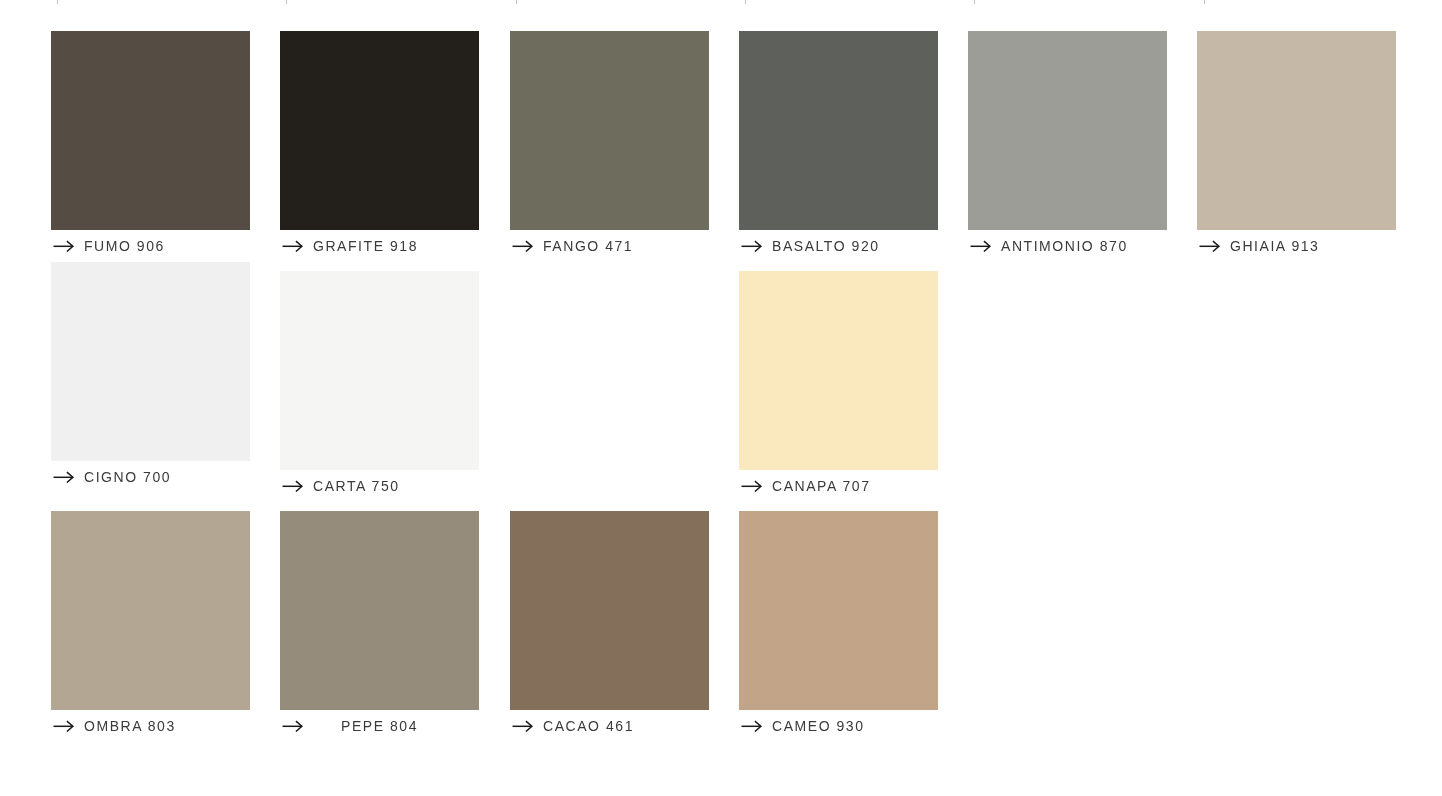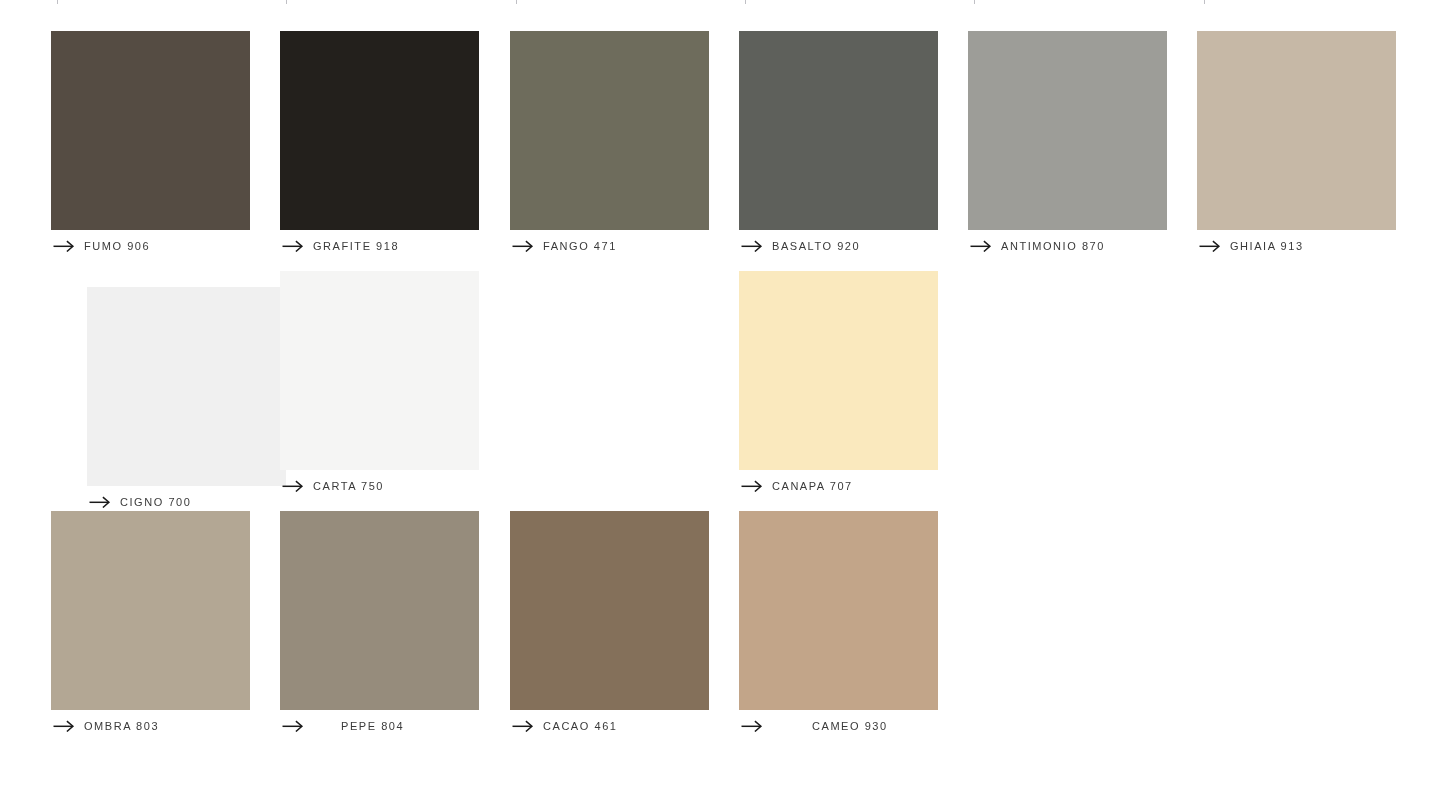--- a/index.html
+++ b/index.html
@@ -43,21 +43,21 @@
     height: 12px;
     flex: 0 0 22px;
     display: block;
     margin-right: 9px;
   }
 
   .arrow-icon svg { display: block; }
 
   .swatch-label {
     font-family: "Liberation Sans", sans-serif;
-    font-size: 11px;
+    font-size: 14px;
     font-weight: 500;
     letter-spacing: 1.55px;
     color: #3a3a3a;
     text-transform: uppercase;
     white-space: nowrap;
     line-height: 12px;
   }
 
   .top-crumb {
     position: absolute;
@@ -143,21 +143,21 @@
       <div class="swatch-caption">
         <span class="arrow-icon">
           <svg width="22" height="12" viewBox="0 0 22 12" xmlns="http://www.w3.org/2000/svg">
             <path d="M0.5 6.3 H19.2" stroke="#1a1a1a" stroke-width="1.5" fill="none" stroke-linecap="butt"></path>
             <path d="M13.9 1.1 L19.9 6.3 L13.9 11.5" stroke="#1a1a1a" stroke-width="1.5" fill="none" stroke-linecap="butt" stroke-linejoin="miter"></path>
           </svg>
         </span>
         <span class="swatch-label" style="color: rgb(58, 58, 58);">GHIAIA 913</span>
       </div>
     </div>
-    <div class="swatch-cell" style="left: 51px; top: 287px; margin-left: 36px;">
+    <div class="swatch-cell" style="left: 51px; top: 262px;">
       <div class="swatch-chip" style="background: rgb(240, 240, 240); width: 199px; height: 199px;"></div>
       <div class="swatch-caption">
         <span class="arrow-icon">
           <svg width="22" height="12" viewBox="0 0 22 12" xmlns="http://www.w3.org/2000/svg">
             <path d="M0.5 6.3 H19.2" stroke="#1a1a1a" stroke-width="1.5" fill="none" stroke-linecap="butt"></path>
             <path d="M13.9 1.1 L19.9 6.3 L13.9 11.5" stroke="#1a1a1a" stroke-width="1.5" fill="none" stroke-linecap="butt" stroke-linejoin="miter"></path>
           </svg>
         </span>
         <span class="swatch-label" style="color: rgb(58, 58, 58);">CIGNO 700</span>
       </div>
@@ -224,16 +224,16 @@
     </div>
     <div class="swatch-cell" style="left: 739px; top: 511px;">
       <div class="swatch-chip" style="background: rgb(194, 165, 137); width: 199px; height: 199px;"></div>
       <div class="swatch-caption">
         <span class="arrow-icon">
           <svg width="22" height="12" viewBox="0 0 22 12" xmlns="http://www.w3.org/2000/svg">
             <path d="M0.5 6.3 H19.2" stroke="#1a1a1a" stroke-width="1.5" fill="none" stroke-linecap="butt"></path>
             <path d="M13.9 1.1 L19.9 6.3 L13.9 11.5" stroke="#1a1a1a" stroke-width="1.5" fill="none" stroke-linecap="butt" stroke-linejoin="miter"></path>
           </svg>
         </span>
-        <span class="swatch-label" style="color: rgb(58, 58, 58); margin-left: 40px;">CAMEO 930</span>
+        <span class="swatch-label" style="color: rgb(58, 58, 58);">CAMEO 930</span>
       </div>
     </div>
   </div>
 
 </body></html>

